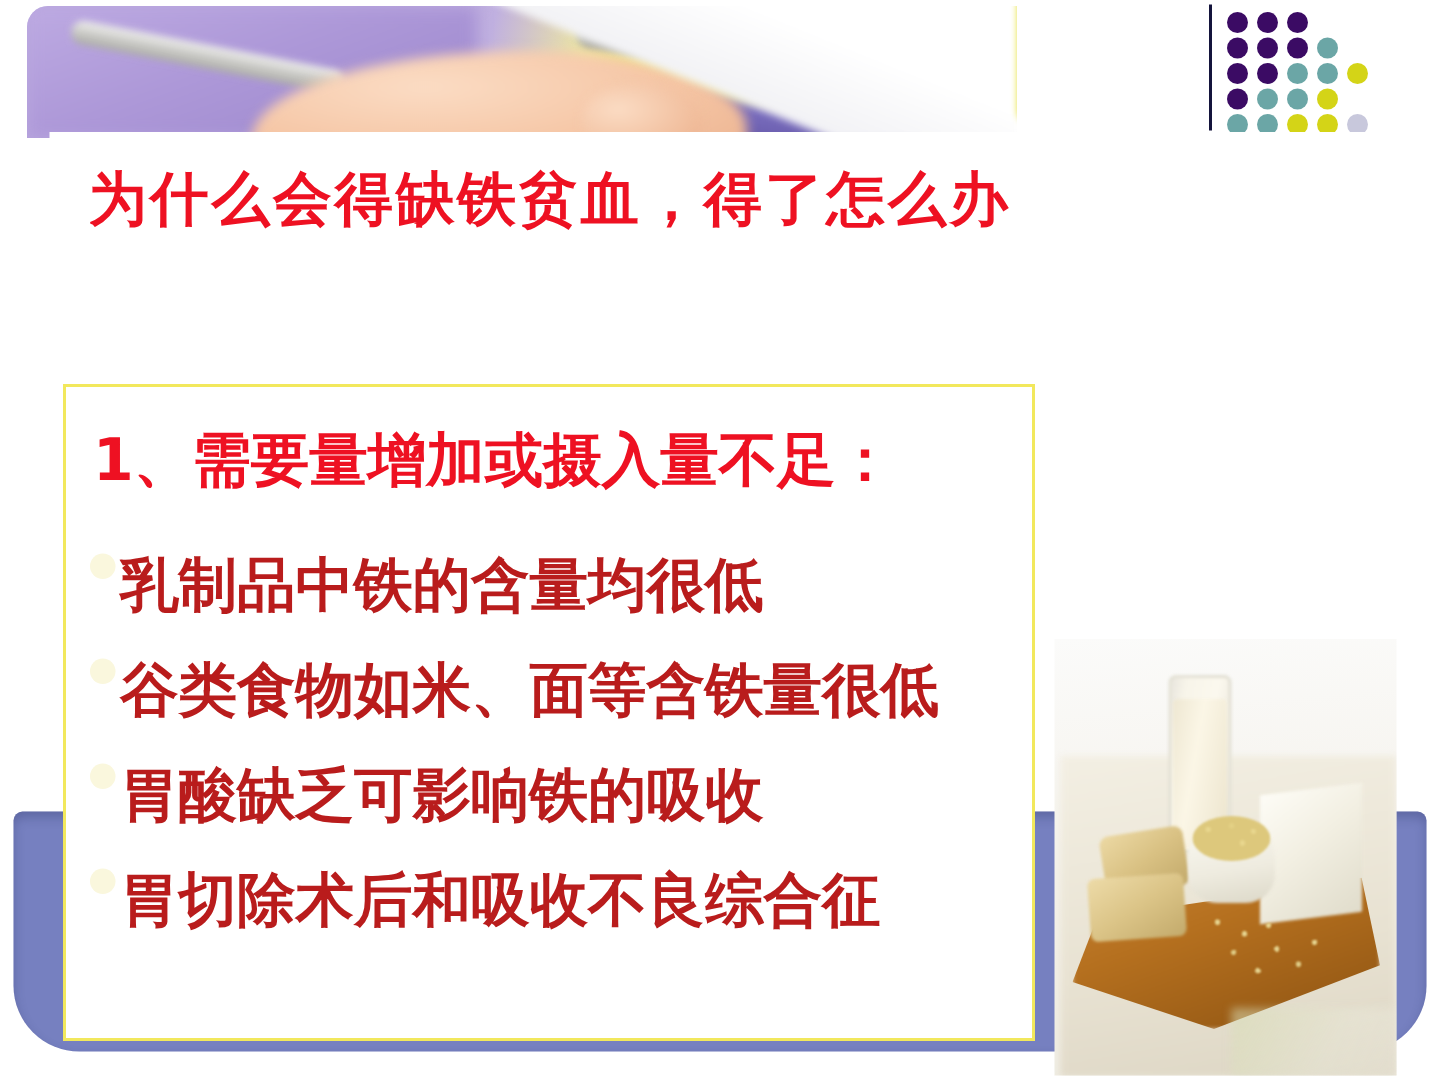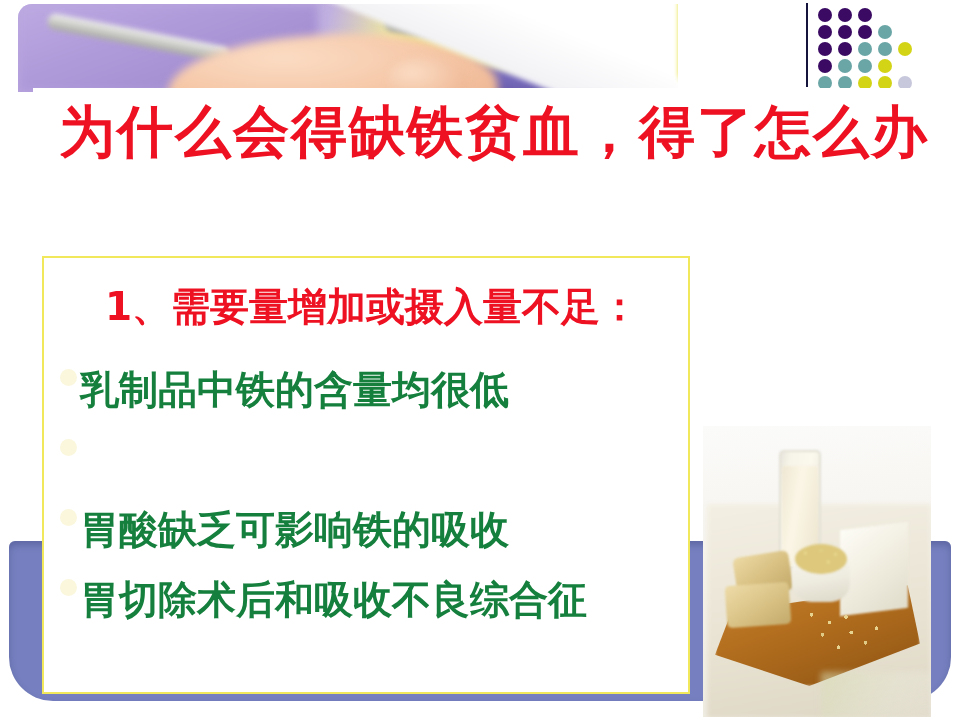--- a/index.html
+++ b/index.html
@@ -118,21 +118,21 @@
     top: 88px;
     width: 907px;
     height: 89px;
     background: #ffffff;
   }
   .title-text {
     position: absolute;
     left: 26px;
     top: 50%;
     transform: translateY(-50%);
-    font-size: 56px;
+    font-size: 39px;
     font-weight: 700;
     color: #ee1122;
     letter-spacing: 2px;
     white-space: nowrap;
     font-family: "DejaVu Sans", "Liberation Sans", sans-serif;
   }
 
   
   .purple-band {
     position: absolute;
@@ -162,42 +162,41 @@
     padding: 14px 6px 8px 8px;
   }
   .line {
     display: flex;
     align-items: center;
     height: 70px;
     white-space: nowrap;
   }
   .line.heading {
     padding-left: 10px;
-    justify-content: center;
   }
   .heading-text {
     font-size: 39px;
     font-weight: 700;
     color: #ee1122;
     letter-spacing: 0px;
     font-family: "DejaVu Sans", "Liberation Sans", sans-serif;
   }
   .bullet-dot {
     flex: 0 0 auto;
     width: 17px;
     height: 17px;
     border-radius: 50%;
     background: #faf7dd;
     margin-left: 8px;
     margin-right: 3px;
   }
   .bullet-text {
     font-size: 39px;
     font-weight: 700;
-    color: #15803d;
+    color: #b91c1c;
     letter-spacing: 0px;
     font-family: "DejaVu Sans", "Liberation Sans", sans-serif;
     margin-top: 26px;
   }
 
   
   .food-photo {
     position: absolute;
     left: 703px;
     top: 426px;
@@ -344,20 +343,21 @@
         <span class="heading-text">1、需要量增加或摄入量不足：</span>
       </div>
 
       <div class="line">
         <span class="bullet-dot"></span>
         <span class="bullet-text">乳制品中铁的含量均很低</span>
       </div>
 
       <div class="line">
         <span class="bullet-dot"></span>
+        <span class="bullet-text">谷类食物如米、面等含铁量很低</span>
       </div>
 
 
       <div class="line">
         <span class="bullet-dot"></span>
         <span class="bullet-text">胃酸缺乏可影响铁的吸收</span>
       </div>
 
       <div class="line">
         <span class="bullet-dot"></span>

